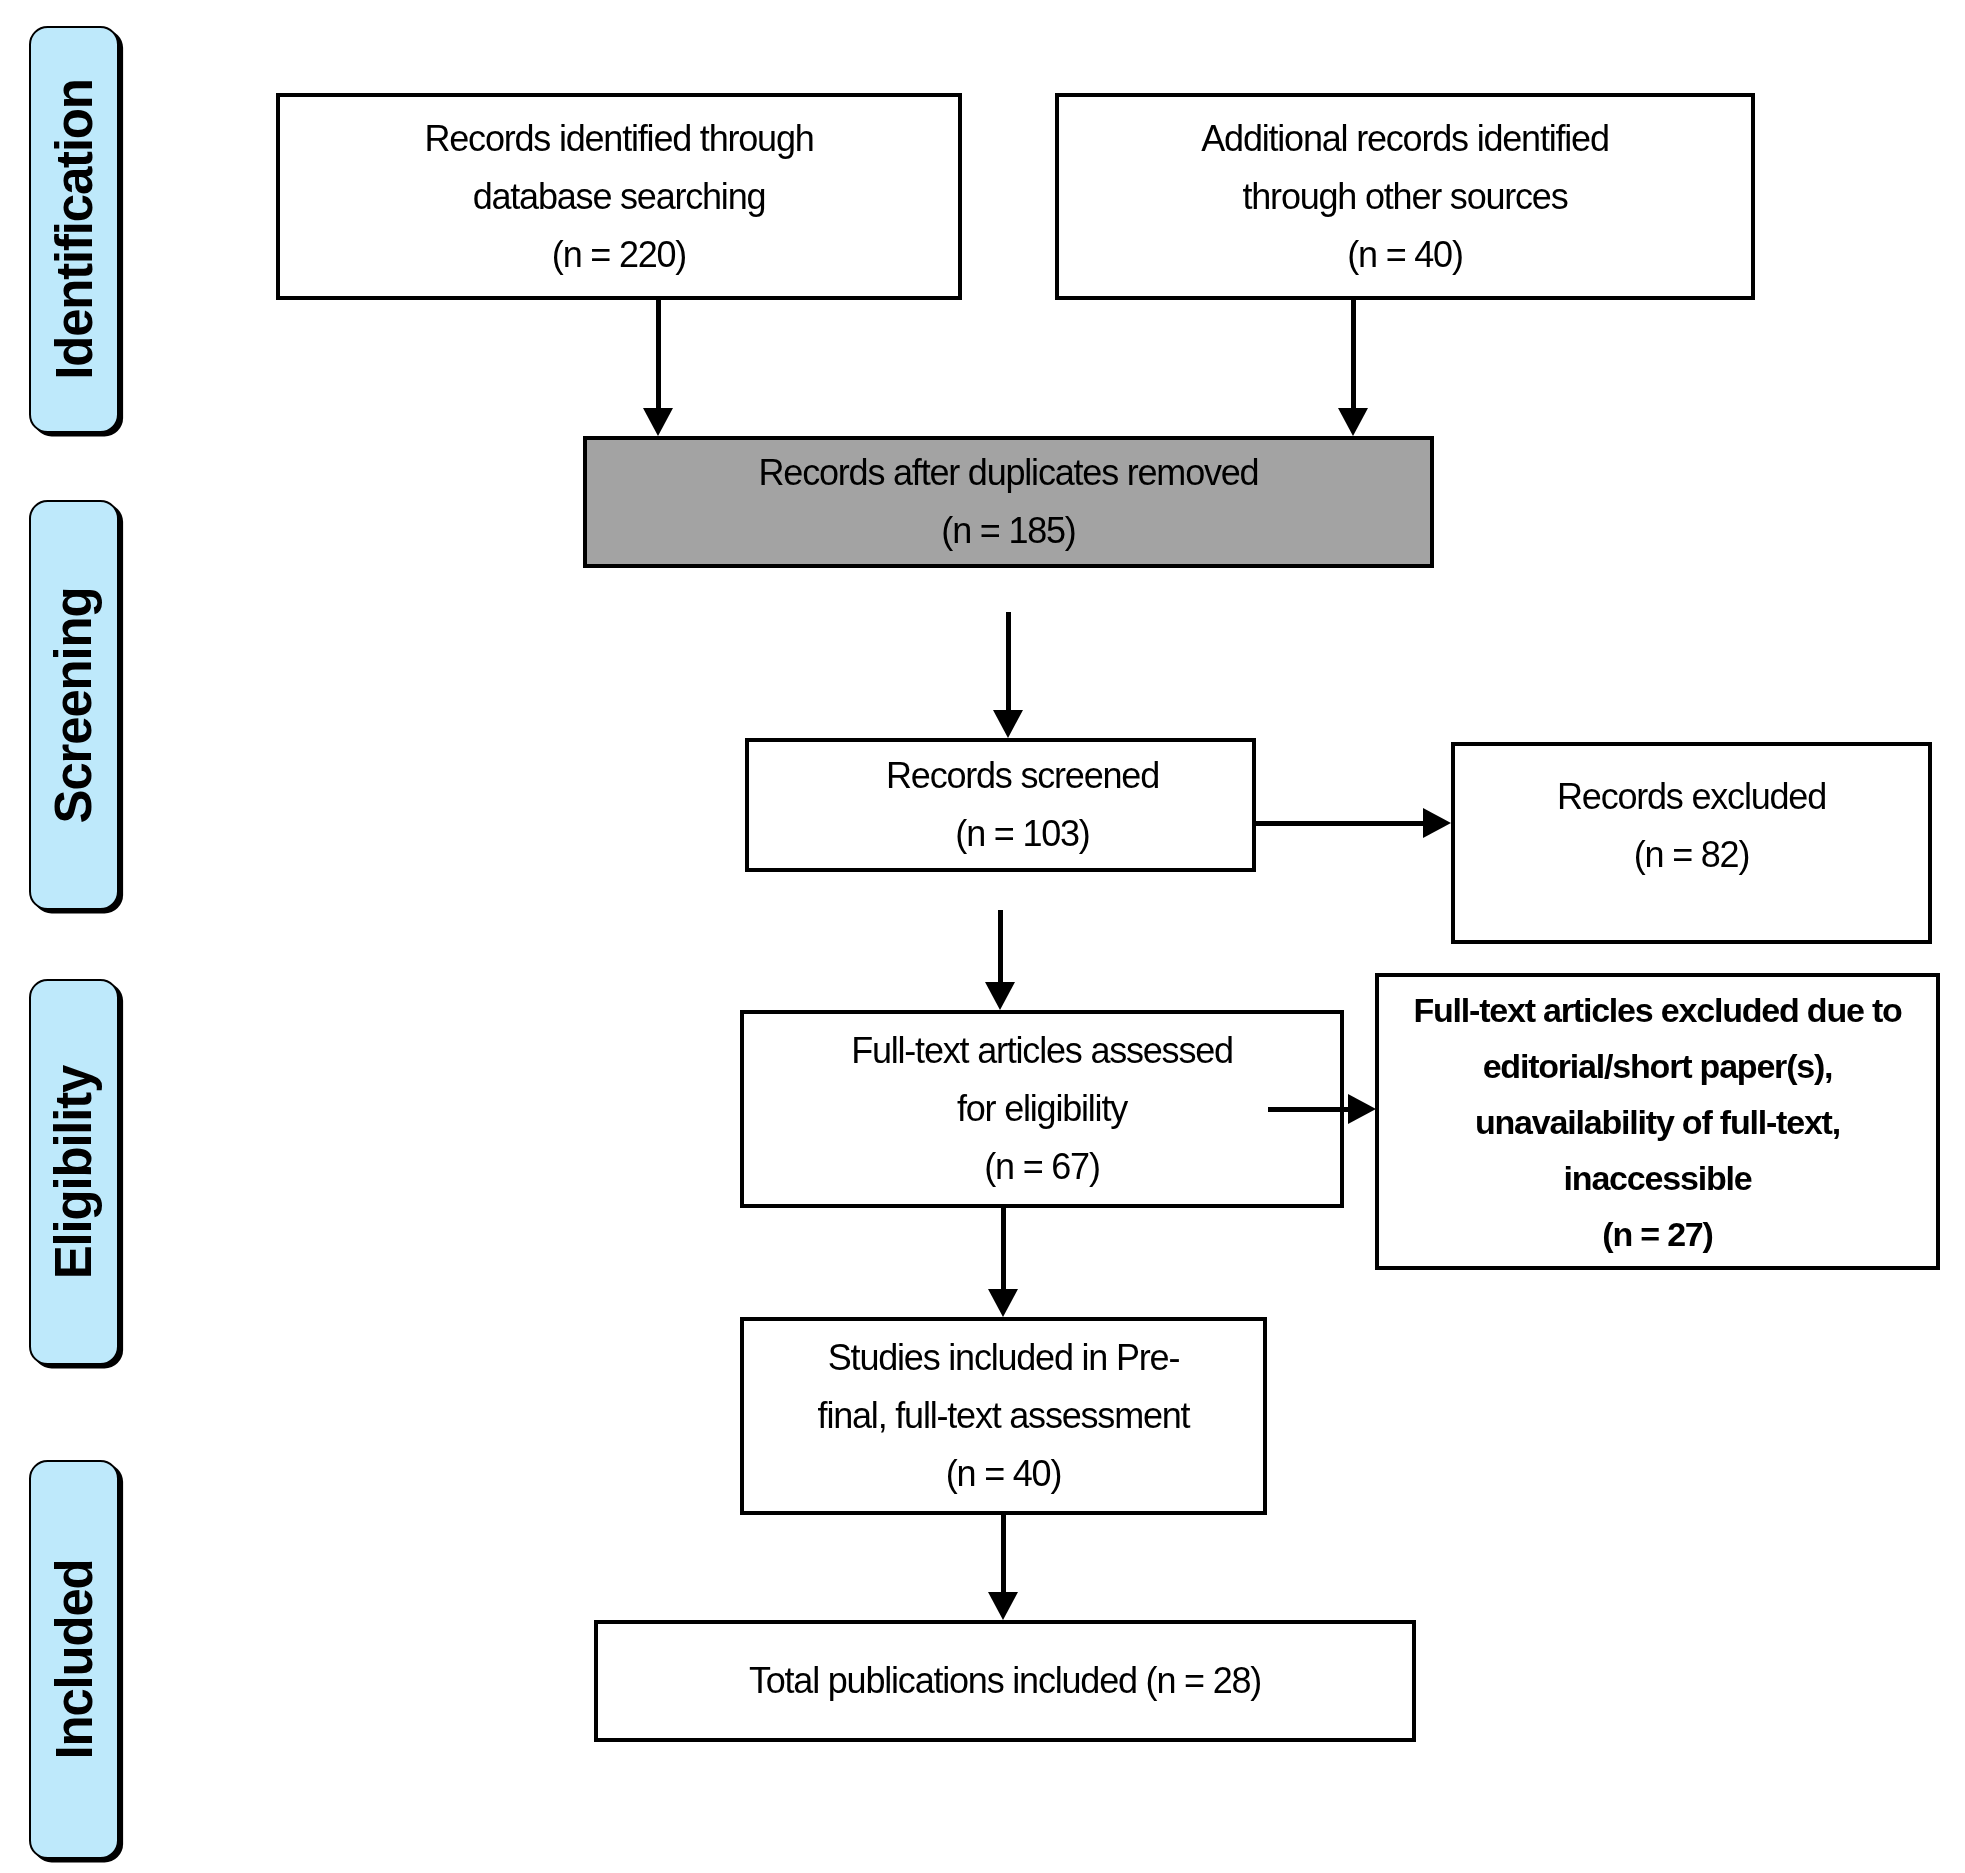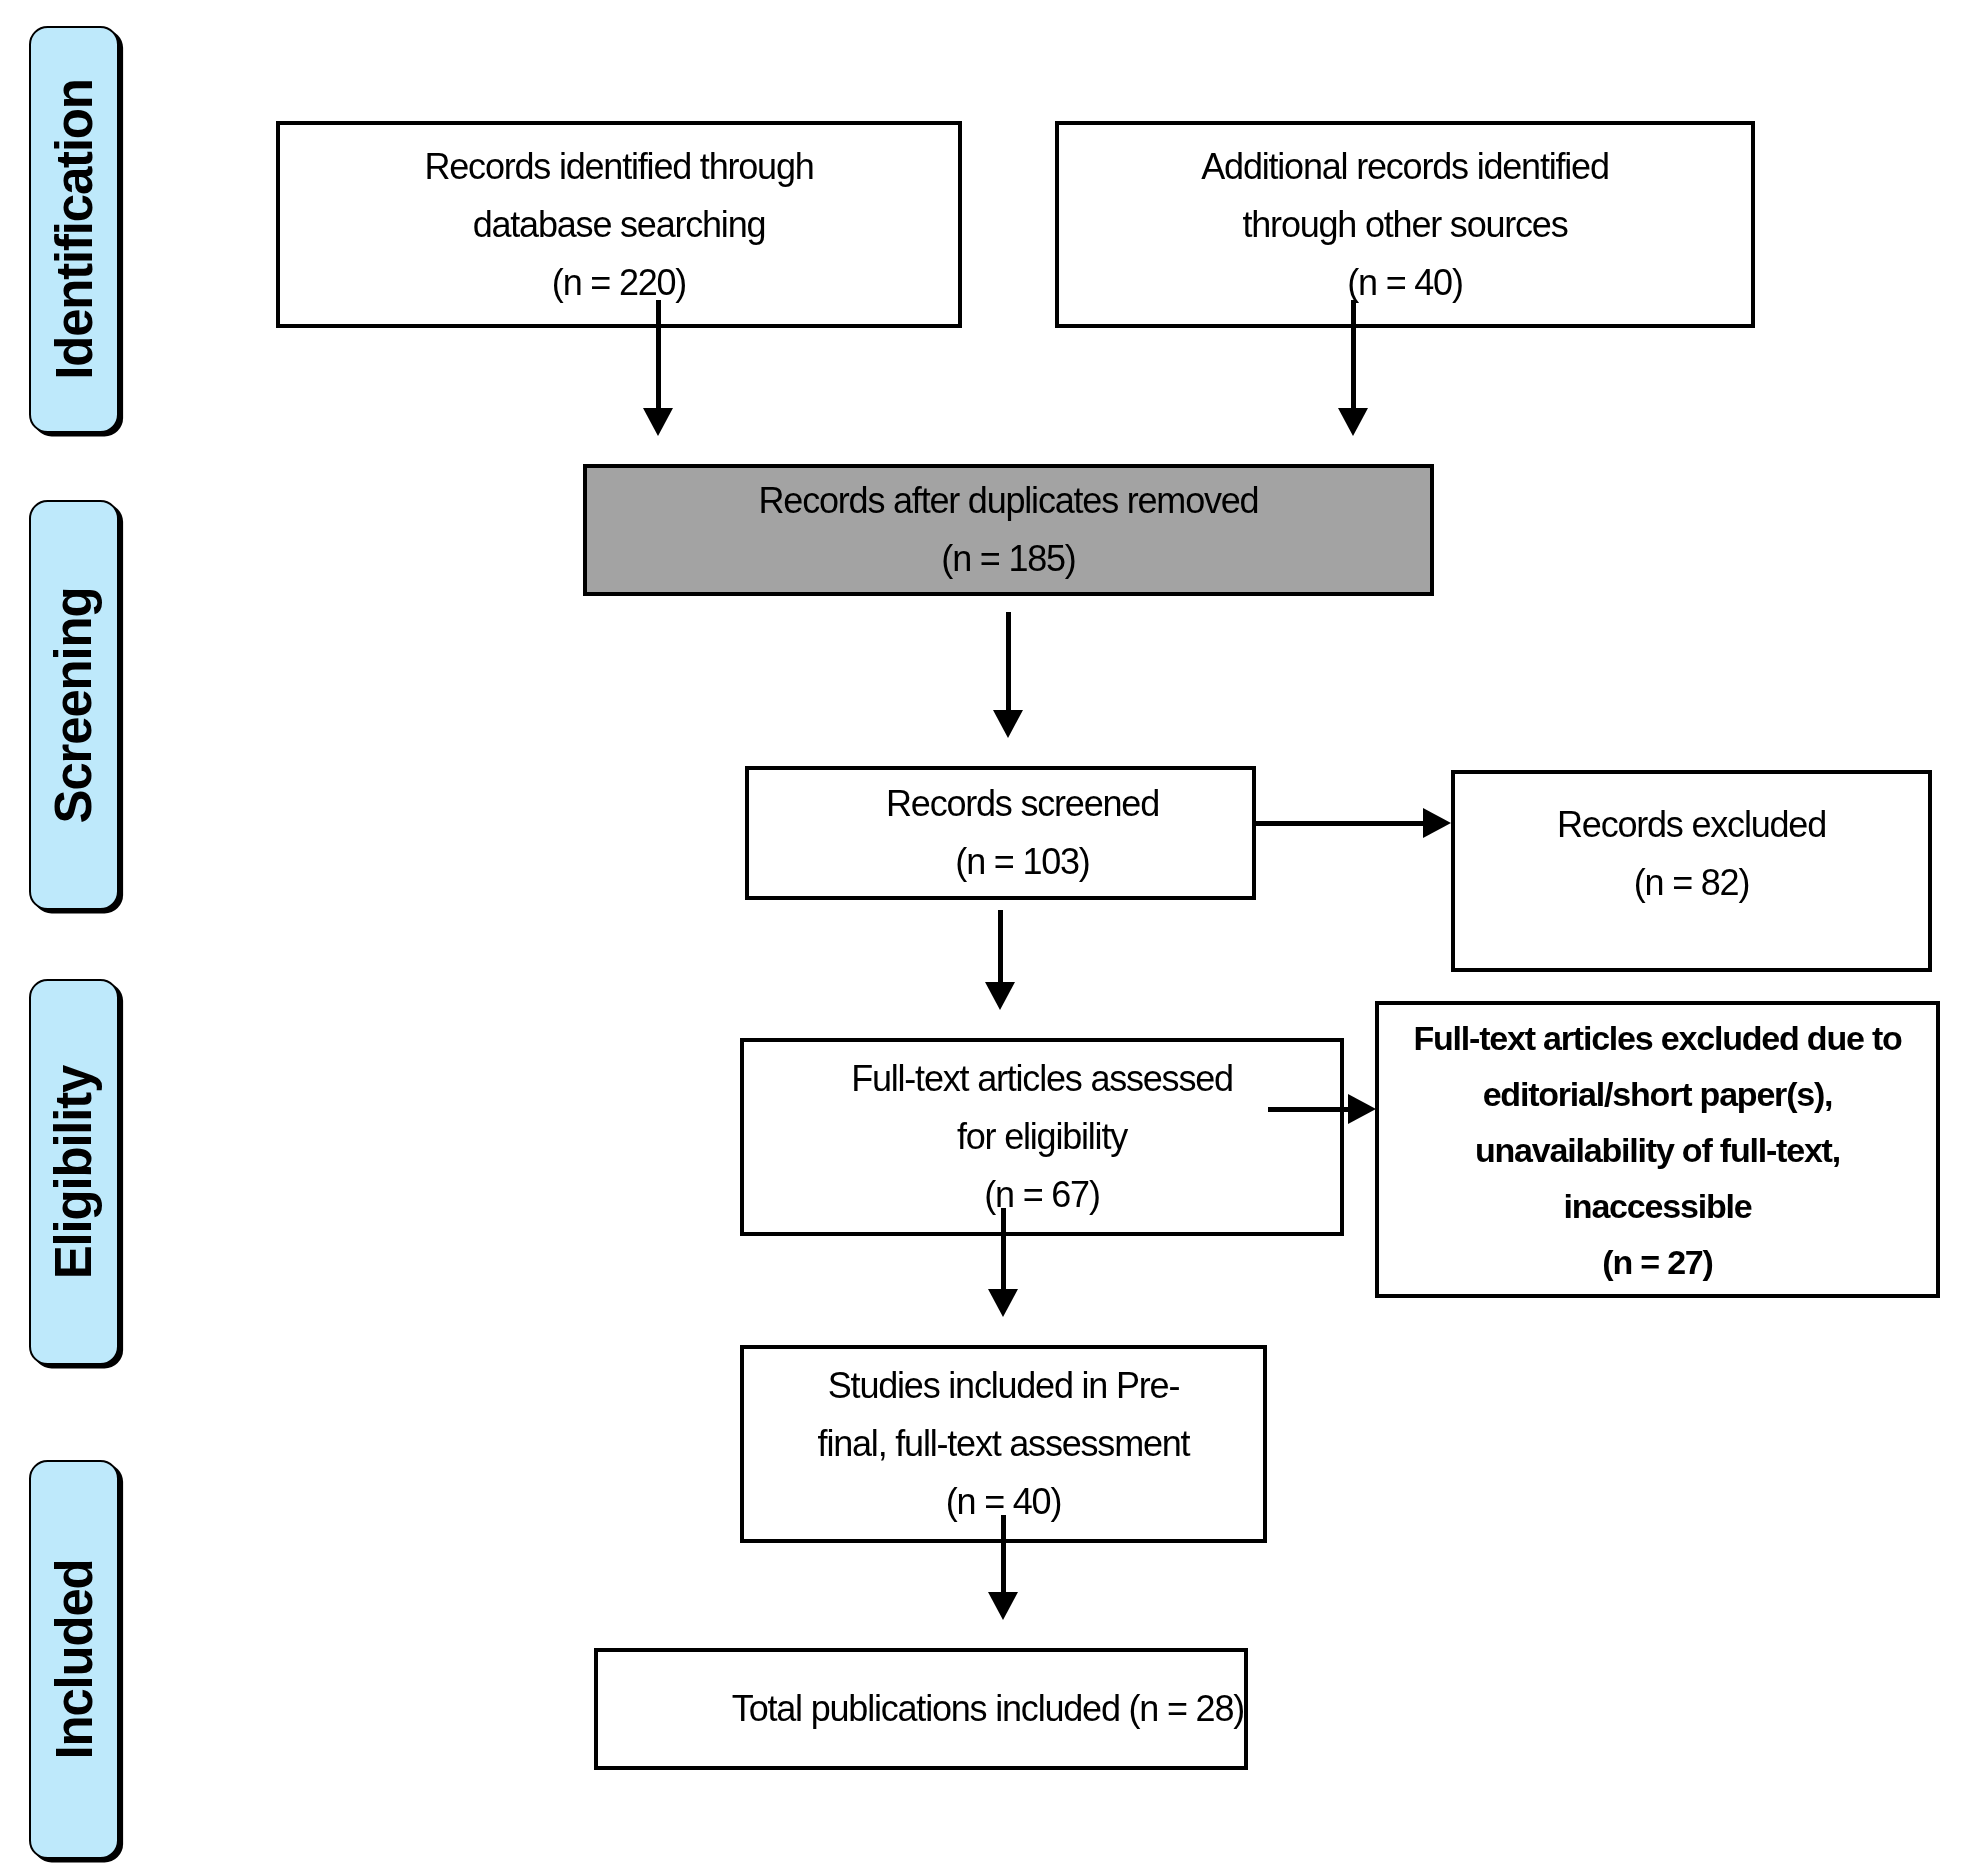--- a/index.html
+++ b/index.html
@@ -39,21 +39,20 @@
   
   .node {
     position: absolute;
     background: #ffffff;
     border: 4.7px solid #000000;
     box-sizing: border-box;
     display: flex;
     align-items: center;
     justify-content: center;
     text-align: center;
-    margin-top: 28px;
   }
   .node-text {
     display: block;
     white-space: pre-line;
     font-size: 36px;
     line-height: 58px;
     letter-spacing: -1.2px;
     color: #000000;
   }
   .node-text.small {
@@ -154,21 +153,21 @@
 inaccessible
 (n = 27)</span>
   </div>
 
   <div class="node" style="left: 740px; top: 1317px; width: 527px; height: 198px; background: rgb(255, 255, 255);">
     <span class="node-text">Studies included in Pre-
 final, full-text assessment
 (n = 40)</span>
   </div>
 
-  <div class="node" style="left: 594px; top: 1620px; width: 654px; height: 122px; background: rgb(255, 255, 255); justify-content: flex-end;">
+  <div class="node" style="left: 594px; top: 1620px; width: 822px; height: 122px; background: rgb(255, 255, 255);">
     <span class="node-text">Total publications included (n = 28)</span>
   </div>
 
   <div class="arrow-v" style="left:656px;top:300px;height:108px;"></div>
   <div class="arrow-v" style="left:1351px;top:300px;height:108px;"></div>
   <div class="arrow-v" style="left:1006px;top:612px;height:98px;"></div>
   <div class="arrow-h" style="left:1256px;top:821px;width:167px;"></div>
   <div class="arrow-v" style="left:998px;top:910px;height:72px;"></div>
   <div class="arrow-h" style="left:1268px;top:1107px;width:80px;"></div>
   <div class="arrow-v" style="left:1001px;top:1208px;height:81px;"></div>

